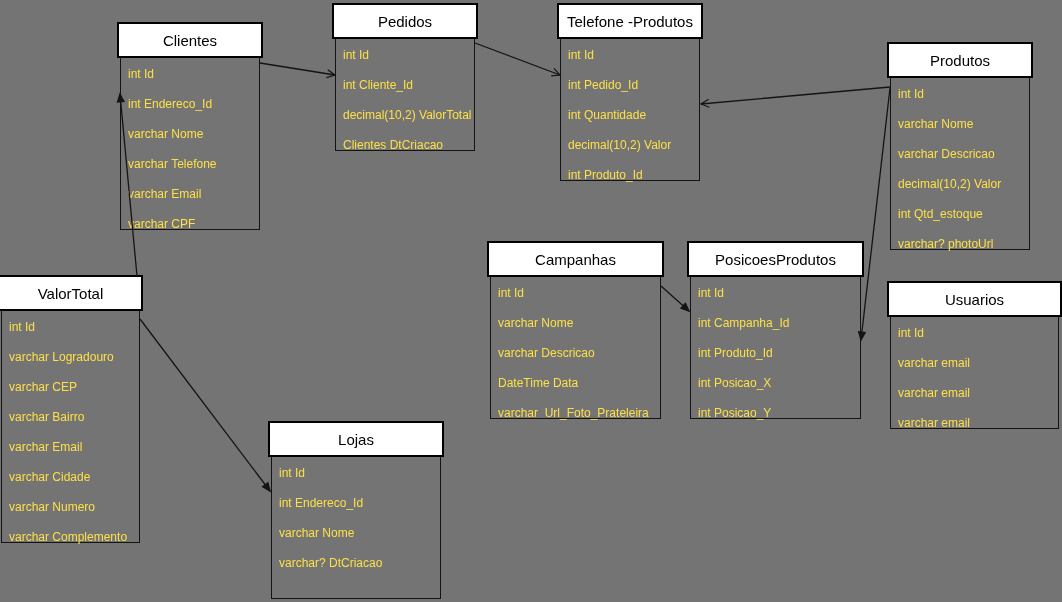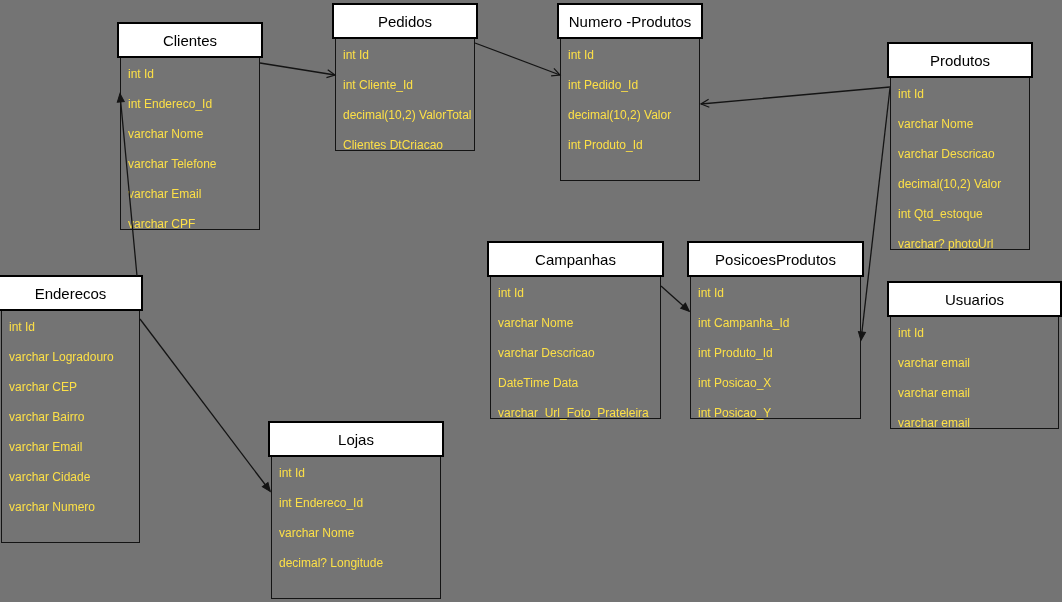--- a/index.html
+++ b/index.html
@@ -68,54 +68,56 @@
       </div>
       <div class="tbl-body" style="height: 120px;">
         <div class="tbl-row"><span>int Id</span></div>
         <div class="tbl-row"><span>int Cliente_Id</span></div>
         <div class="tbl-row"><span>decimal(10,2) ValorTotal</span></div>
         <div class="tbl-row"><span>Clientes DtCriacao</span></div>
       </div>
     </div>
     <div class="tbl" style="left: 560px; top: 3px; width: 140px;">
       <div class="tbl-header">
-        <span>Numero -Produtos</span>
+        <span>Telefone -Produtos</span>
       </div>
       <div class="tbl-body" style="height: 150px;">
         <div class="tbl-row"><span>int Id</span></div>
         <div class="tbl-row"><span>int Pedido_Id</span></div>
+        <div class="tbl-row"><span>int Quantidade</span></div>
         <div class="tbl-row"><span>decimal(10,2) Valor</span></div>
         <div class="tbl-row"><span>int Produto_Id</span></div>
       </div>
     </div>
     <div class="tbl" style="left: 890px; top: 42px; width: 140px;">
       <div class="tbl-header">
         <span>Produtos</span>
       </div>
       <div class="tbl-body" style="height: 180px;">
         <div class="tbl-row"><span>int Id</span></div>
         <div class="tbl-row"><span>varchar Nome</span></div>
         <div class="tbl-row"><span>varchar Descricao</span></div>
         <div class="tbl-row"><span>decimal(10,2) Valor</span></div>
         <div class="tbl-row"><span>int Qtd_estoque</span></div>
         <div class="tbl-row"><span>varchar? photoUrl</span></div>
       </div>
     </div>
     <div class="tbl" style="left: 1px; top: 275px; width: 139px;">
       <div class="tbl-header">
-        <span>Enderecos</span>
+        <span>ValorTotal</span>
       </div>
       <div class="tbl-body" style="height: 240px;">
         <div class="tbl-row"><span>int Id</span></div>
         <div class="tbl-row"><span>varchar Logradouro</span></div>
         <div class="tbl-row"><span>varchar CEP</span></div>
         <div class="tbl-row"><span>varchar Bairro</span></div>
         <div class="tbl-row"><span>varchar Email</span></div>
         <div class="tbl-row"><span>varchar Cidade</span></div>
         <div class="tbl-row"><span>varchar Numero</span></div>
+        <div class="tbl-row"><span>varchar Complemento</span></div>
       </div>
     </div>
     <div class="tbl" style="left: 490px; top: 241px; width: 171px;">
       <div class="tbl-header">
         <span>Campanhas</span>
       </div>
       <div class="tbl-body" style="height: 150px;">
         <div class="tbl-row"><span>int Id</span></div>
         <div class="tbl-row"><span>varchar Nome</span></div>
         <div class="tbl-row"><span>varchar Descricao</span></div>
@@ -147,16 +149,16 @@
       </div>
     </div>
     <div class="tbl" style="left: 271px; top: 421px; width: 170px;">
       <div class="tbl-header">
         <span>Lojas</span>
       </div>
       <div class="tbl-body" style="height: 150px;">
         <div class="tbl-row"><span>int Id</span></div>
         <div class="tbl-row"><span>int Endereco_Id</span></div>
         <div class="tbl-row"><span>varchar Nome</span></div>
-        <div class="tbl-row"><span>decimal? Longitude</span></div>
+        <div class="tbl-row"><span>varchar? DtCriacao</span></div>
       </div>
     </div>
   </div>
 
 </body></html>

